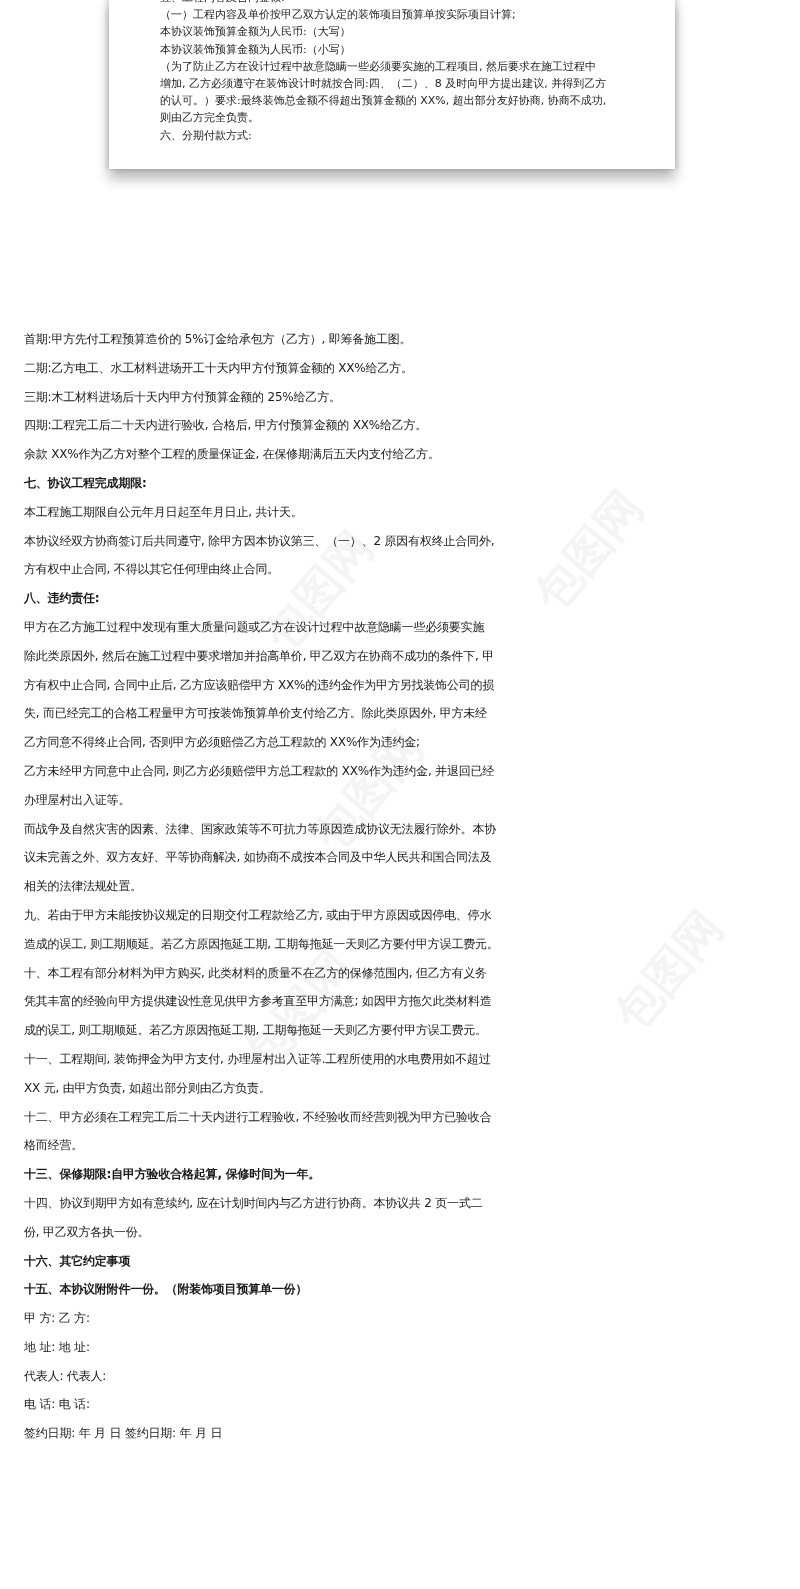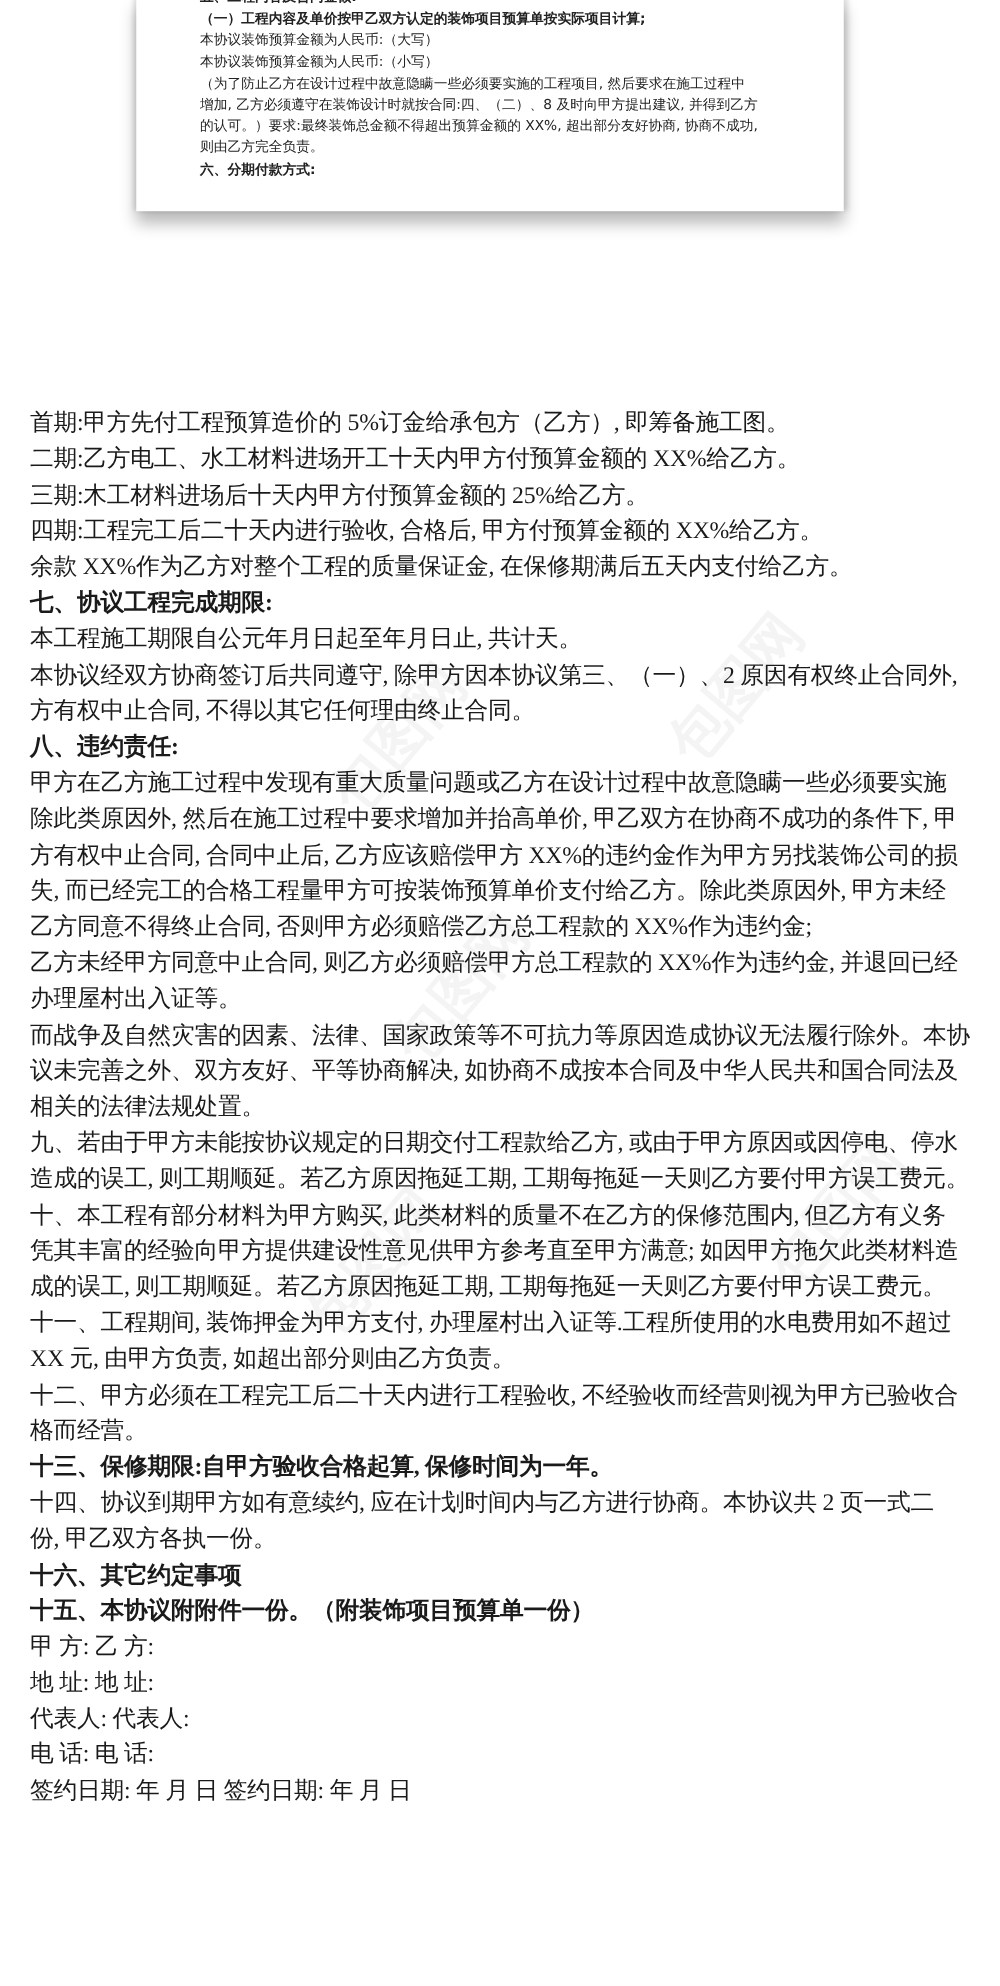--- a/index.html
+++ b/index.html
@@ -6,23 +6,23 @@
   body { width: 800px; height: 1589px; position: relative; overflow: hidden;
          font-family: "DejaVu Sans", "Liberation Sans", sans-serif; color: #1a1a1a; }
   .page-card {
     position: absolute; left: 109px; top: -4px; width: 566px; height: 173px;
     background: #ffffff;
     box-shadow: 0 10px 12px rgba(0,0,0,0.28), -3px 0 4px rgba(0,0,0,0.12), 3px 0 4px rgba(0,0,0,0.12);
   }
   .page-card .inner { position: absolute; left: 51px; top: 0; width: 480px; }
   .pc-line { font-size: 11px; line-height: 17.2px; white-space: nowrap; color: #222; }
   .pc-line.cut { margin-top: -7px; }
-  .pc-line.bold { font-weight: bold; }
+  .pc-line.bold { font-weight: normal; }
   .body-text { position: absolute; left: 24px; top: 325px; width: 748px; }
-  .bt-line { font-size: 19px; line-height: 28.8px; white-space: nowrap; color: #1a1a1a; letter-spacing: -0.2px; font-family: Liberation Serif, serif; }
+  .bt-line { font-size: 12px; line-height: 28.8px; white-space: nowrap; color: #1a1a1a; letter-spacing: -0.2px; }
   .bt-line.bold { font-weight: bold; }
   .watermark {
     position: absolute; font-size: 46px; color: rgba(0,0,0,0.045);
     transform: rotate(-50deg); pointer-events: none; font-weight: bold;
   }
 </style>
 </head>
 <body>
 
 <div class="page-card">

